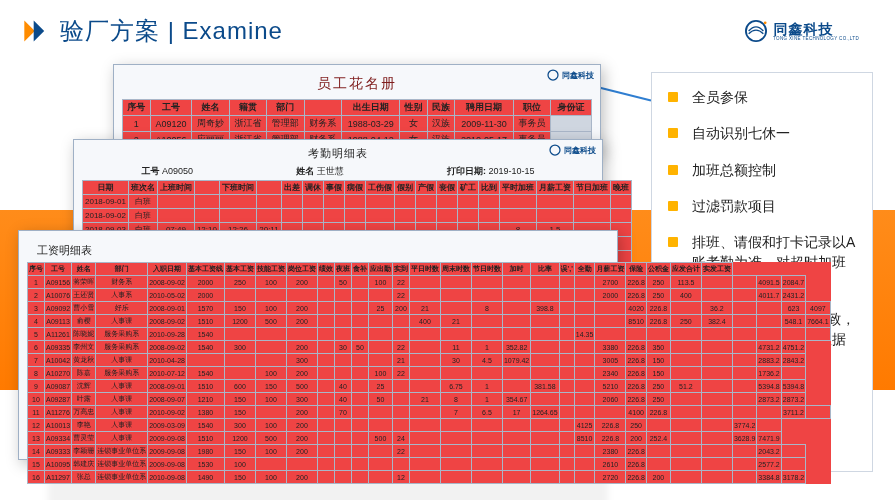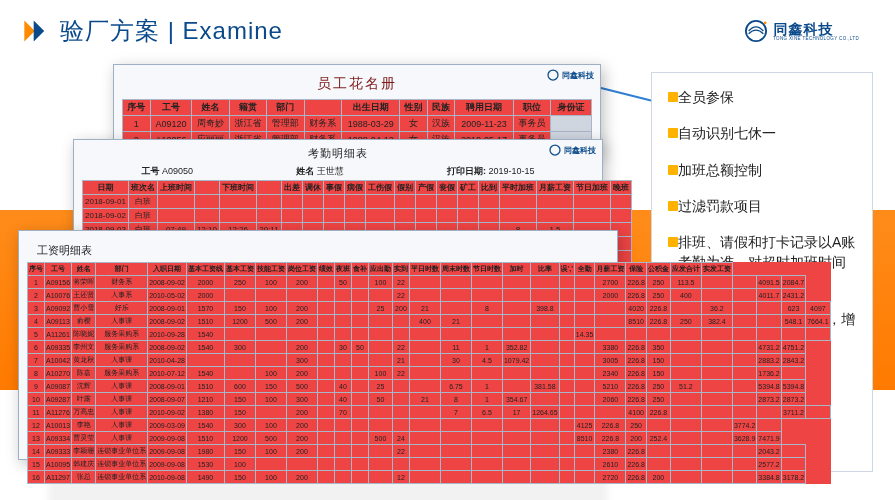--- a/index.html
+++ b/index.html
@@ -44,21 +44,21 @@
 
   
   .w3 { left: 0; top: 166px; width: 600px; height: 230px; z-index: 3; }
   .w3 .caption { text-align: left; font-size: 11px; padding: 6px 10px 4px; color: #222; }
   .tbl3 th, .tbl3 td { font-size: 7px; padding: 1px 1px; }
 
   
   .features { position: absolute; right: 22px; top: 72px; width: 222px; height: 400px;
     border: 1px solid #cfd7e2; background: #fff; padding: 14px 14px 10px 16px; }
   .features ul { list-style: none; }
-  .features li { display: flex; gap: 0; margin-bottom: 16px; font-size: 14px; color: #222; line-height: 1.45; }
+  .features li { display: flex; gap: 14px; margin-bottom: 16px; font-size: 14px; color: #222; line-height: 1.45; }
   .sq { width: 10px; height: 10px; margin-top: 5px; background: #ffb300; flex: 0 0 10px; border-radius: 1px; }
 
   .leader {
     position: absolute; top: 83px; left: 585px; width: 68px; height: 2px;
     border-top: 2px solid #2f7ed1; transform: rotate(14deg); transform-origin: left;
   }
 
   .shadow-strip { position: absolute; left: 30px; top: 398px; width: 560px; height: 50px; background: rgba(0,0,0,.05); filter: blur(3px); }
 </style>
 </head>
@@ -122,21 +122,21 @@
             <tr>
               <td>1</td>
               <td>A09120</td>
               <td>周奇妙</td>
               <td>浙江省</td>
               <td>管理部</td>
               <td>财务系</td>
               <td>1988-03-29</td>
               <td>女</td>
               <td>汉族</td>
-              <td>2009-11-23</td>
+              <td>2009-11-30</td>
               <td>事务员</td>
               <td class="blur">330181</td>
             </tr>
             <tr>
               <td>2</td>
               <td>A10056</td>
               <td>应丽丽</td>
               <td>浙江省</td>
               <td>管理部</td>
               <td>财务系</td>

